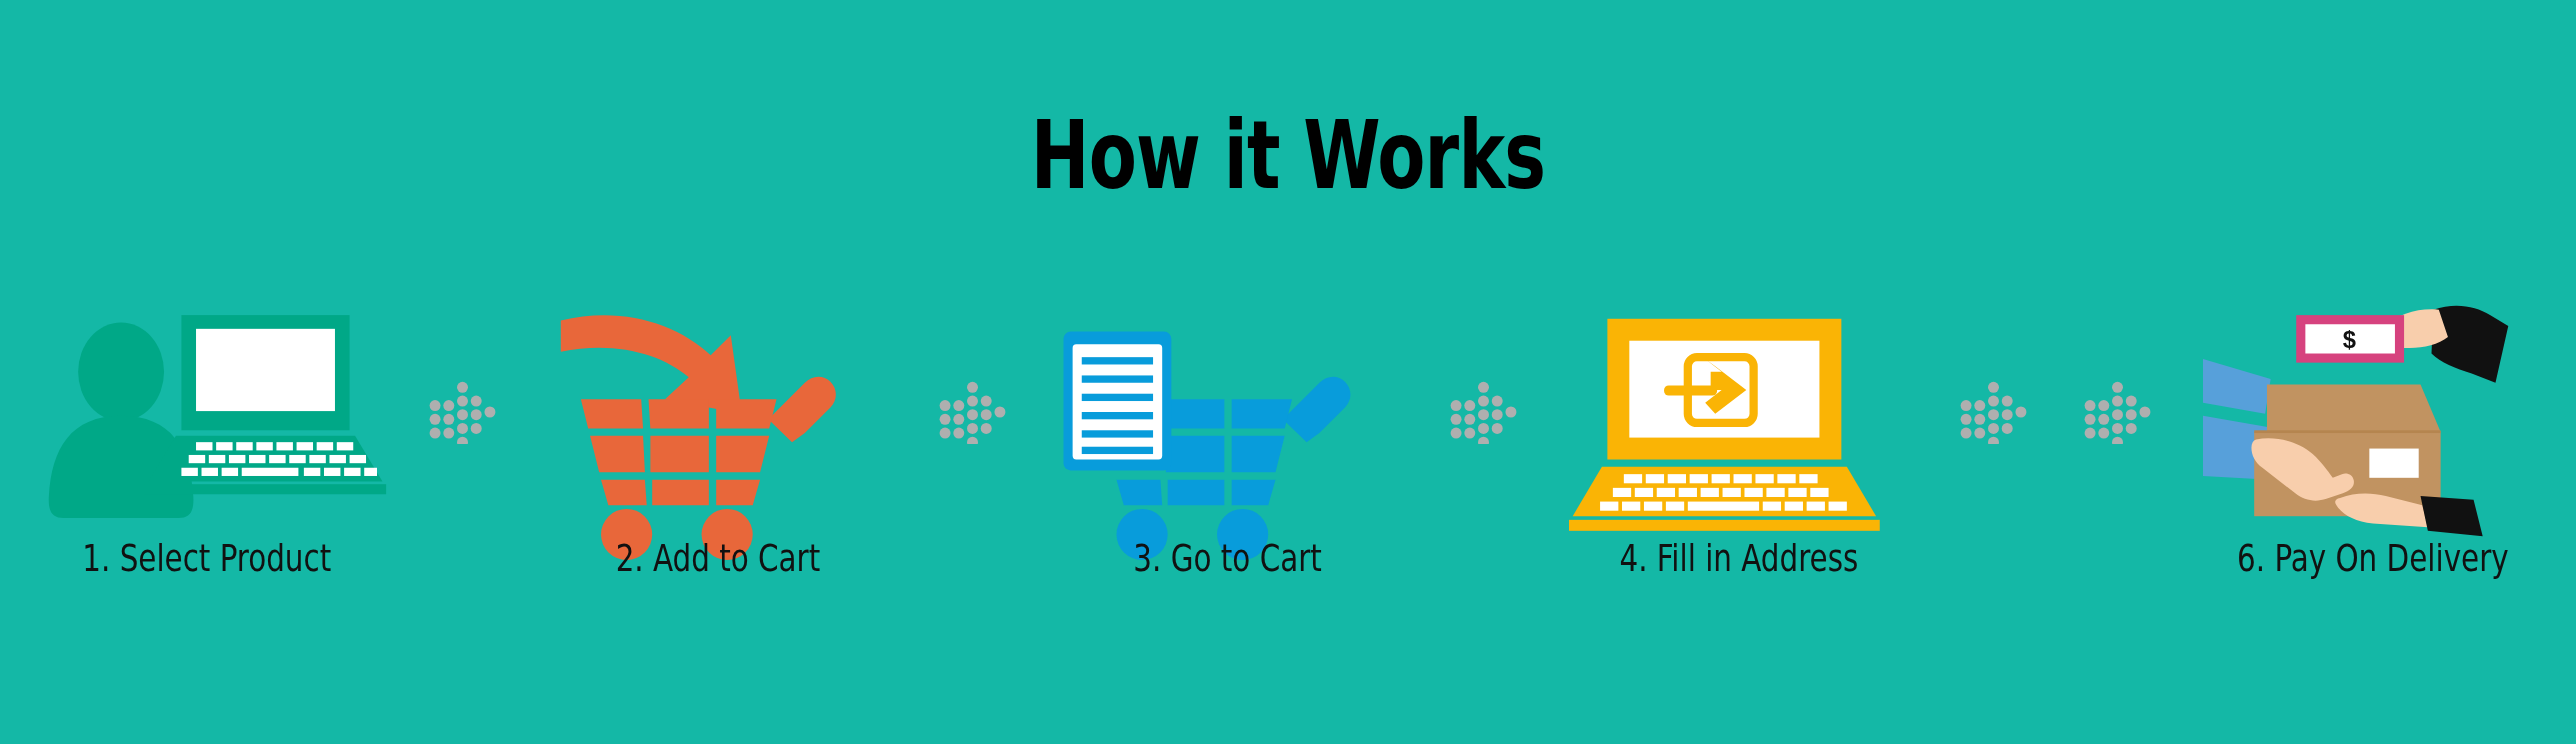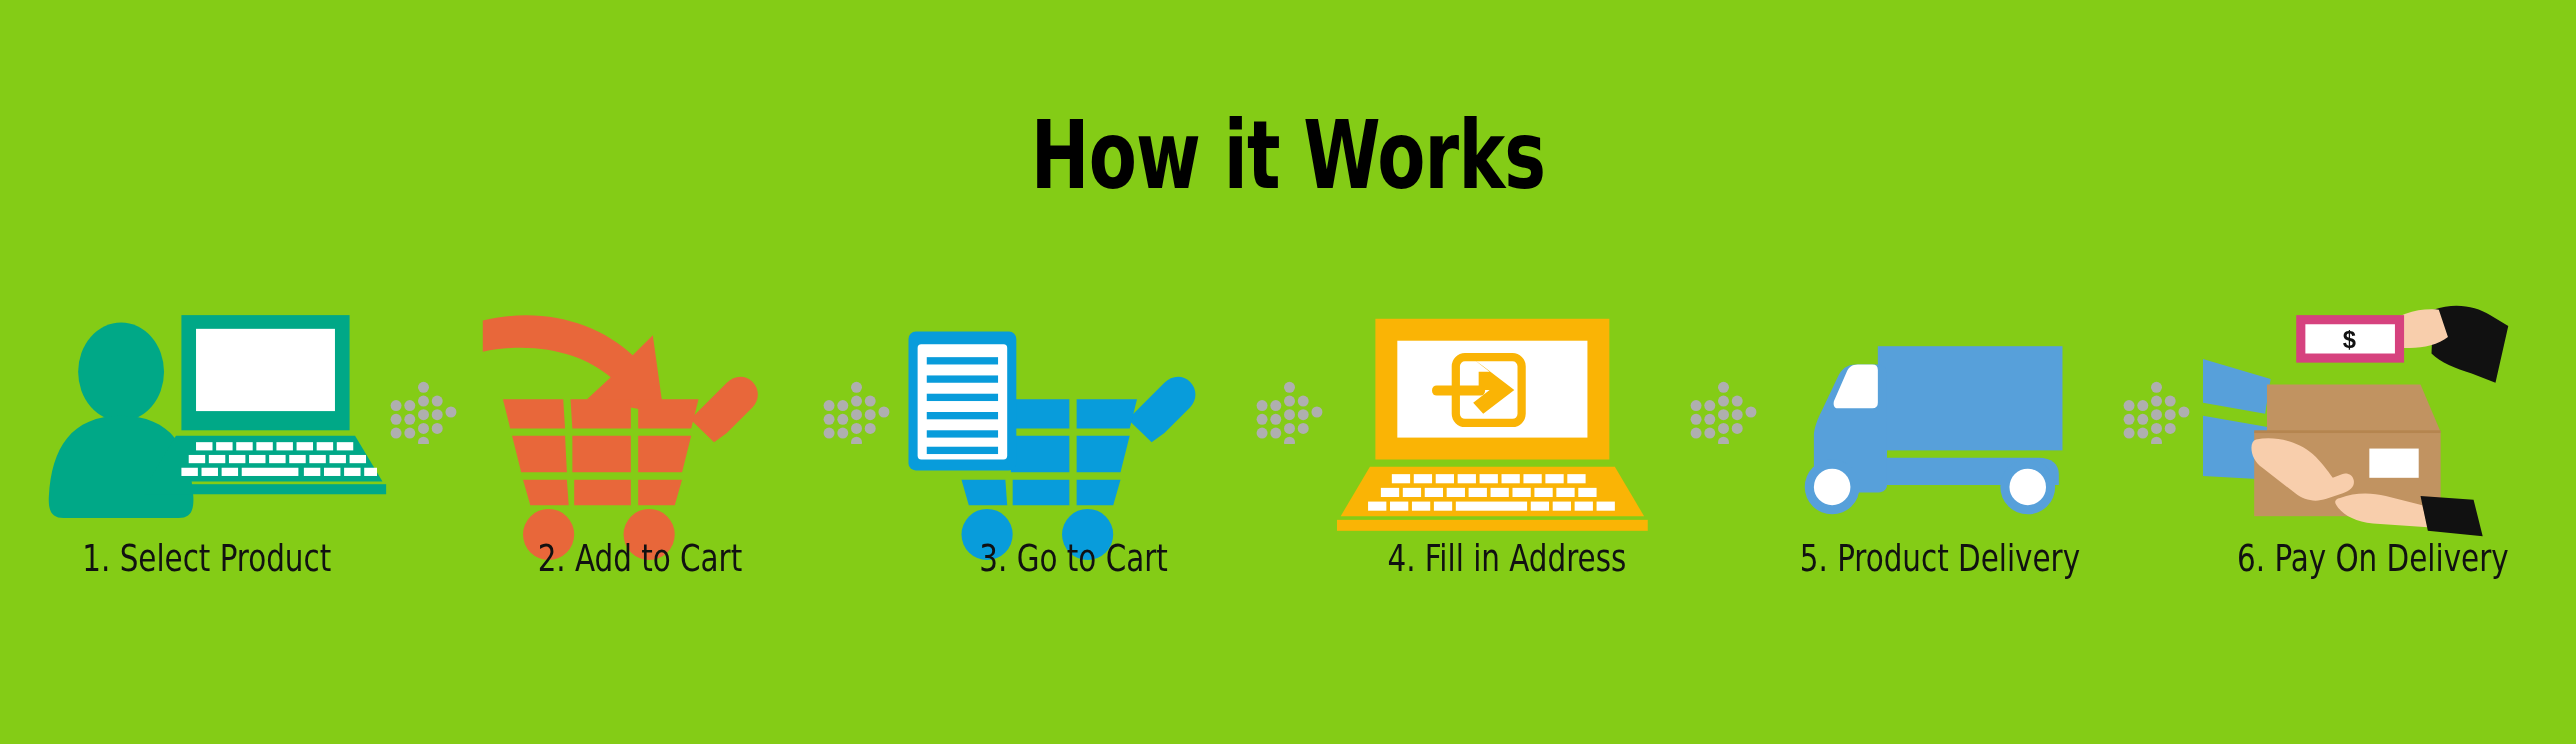--- a/index.html
+++ b/index.html
@@ -7,21 +7,21 @@
     width: 2576px;
     height: 745px;
     background: #ffffff;
     font-family: "Liberation Sans", sans-serif;
     overflow: hidden;
   }
   .page {
     position: relative;
     width: 2576px;
     height: 745px;
-    background: #84cc16;
+    background: #14b8a6;
   }
 
   
   .title {
     position: absolute;
     top: 108px;
     left: 0;
     width: 100%;
     text-align: center;
     font-family: "Liberation Sans Narrow", "DejaVu Sans Condensed", "Liberation Sans", sans-serif;
@@ -349,40 +349,20 @@
             <circle cx="72" cy="35" r="6"></circle>
           <circle cx="12" cy="58" r="6"></circle>
             <circle cx="27" cy="58" r="6"></circle>
           <circle cx="42" cy="53" r="6"></circle>
             <circle cx="57" cy="53" r="6"></circle>
           <circle cx="42" cy="68" r="6"></circle>
         </g>
       </svg>
     </div>
 
-    <div class="step">
-      <div class="art">
-        <svg class="icon" width="340" height="220" viewBox="0 0 372 240">
-
-          <rect x="118" y="48" width="202" height="114" fill="#57A0DA"></rect>
-
-          <path d="M118 170h176c14 0 22 7 22 18v12H118z" fill="#57A0DA"></path>
-
-          <path d="M48 146c0-8 4-18 8-26l18-38c4-9 10-14 20-14h24c6 0 10 4 10 10v122c0 5-4 8-9 8H56c-5 0-8-3-8-8z" fill="#57A0DA"></path>
-
-          <path d="M70 108l14-32c2-5 6-8 12-8h16c4 0 6 2 6 6v36c0 4-2 6-6 6H74c-4 0-5-4-4-8z" fill="#ffffff"></path>
-
-          <circle cx="68" cy="202" r="30" fill="#57A0DA"></circle>
-          <circle cx="68" cy="202" r="20" fill="#ffffff"></circle>
-          <circle cx="282" cy="202" r="30" fill="#57A0DA"></circle>
-          <circle cx="282" cy="202" r="20" fill="#ffffff"></circle>
-        </svg>
-      </div>
-      <div class="caption">5. Product Delivery</div>
-    </div>
 
     <div class="sep">
       <svg width="77" height="64" viewBox="0 0 84 70">
         <g fill="#AFAFAF">
           <circle cx="42" cy="8" r="6"></circle>
           <circle cx="42" cy="23" r="6"></circle>
             <circle cx="57" cy="23" r="6"></circle>
           <circle cx="12" cy="28" r="6"></circle>
             <circle cx="27" cy="28" r="6"></circle>
           <circle cx="12" cy="43" r="6"></circle>

